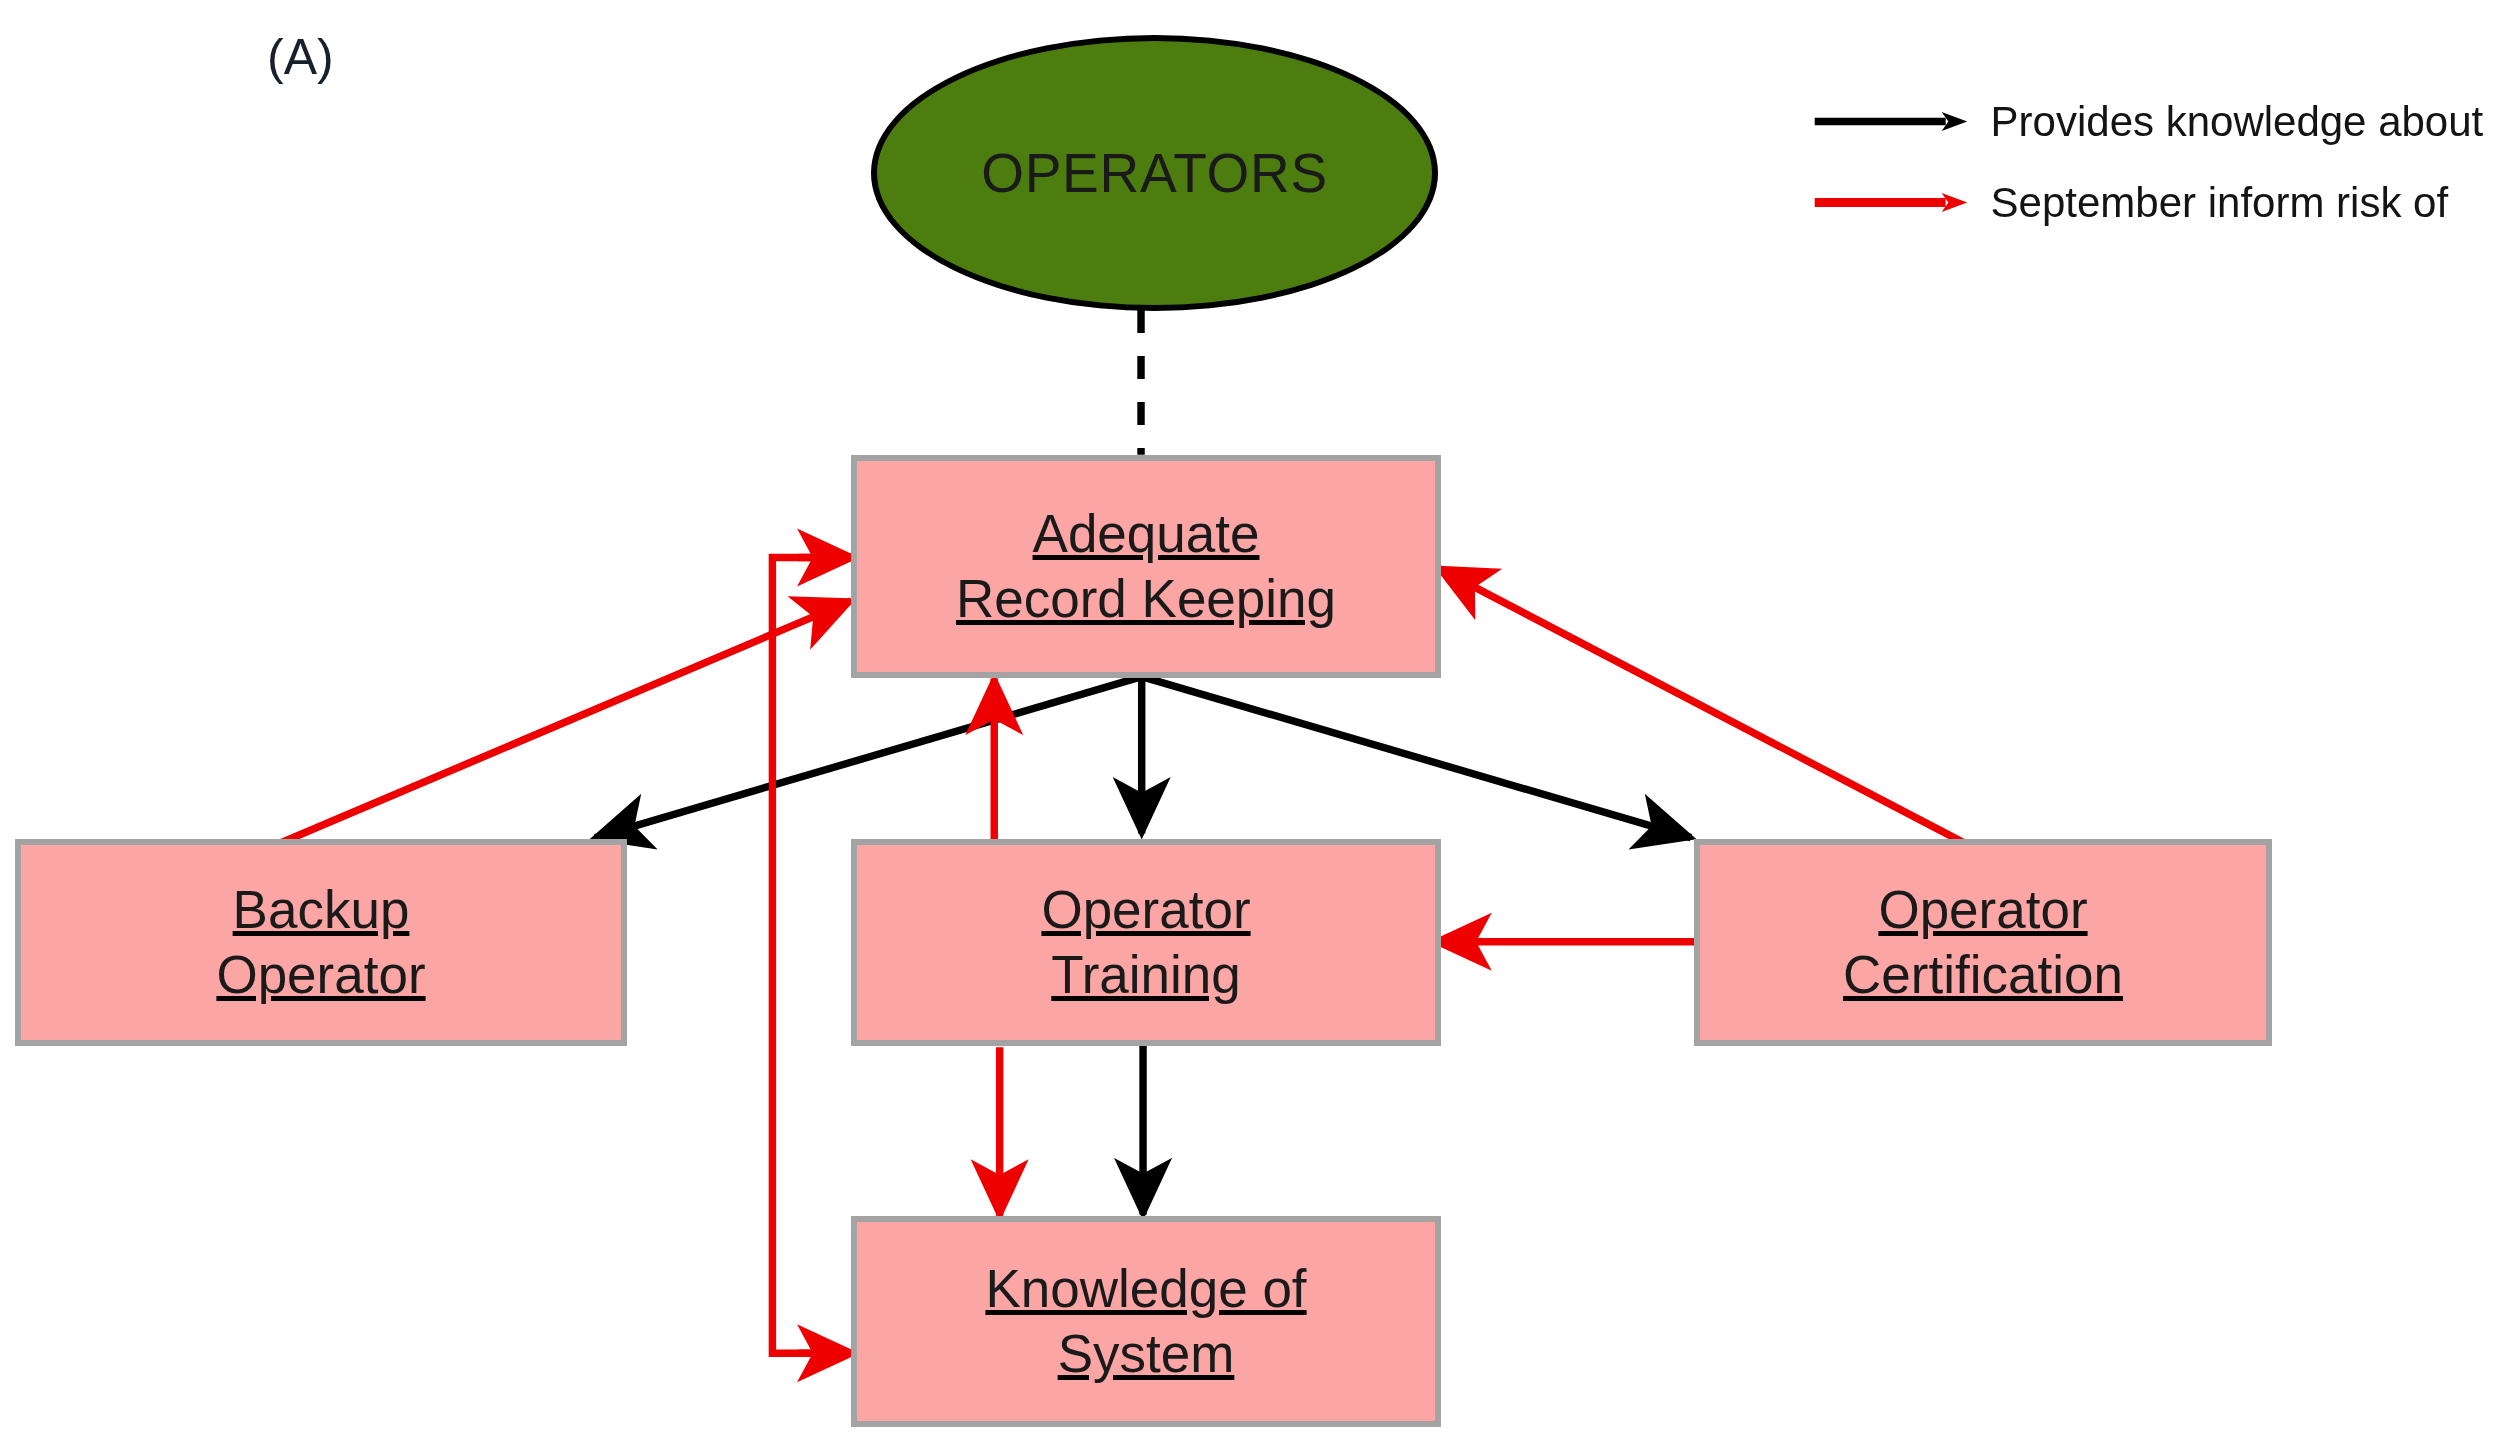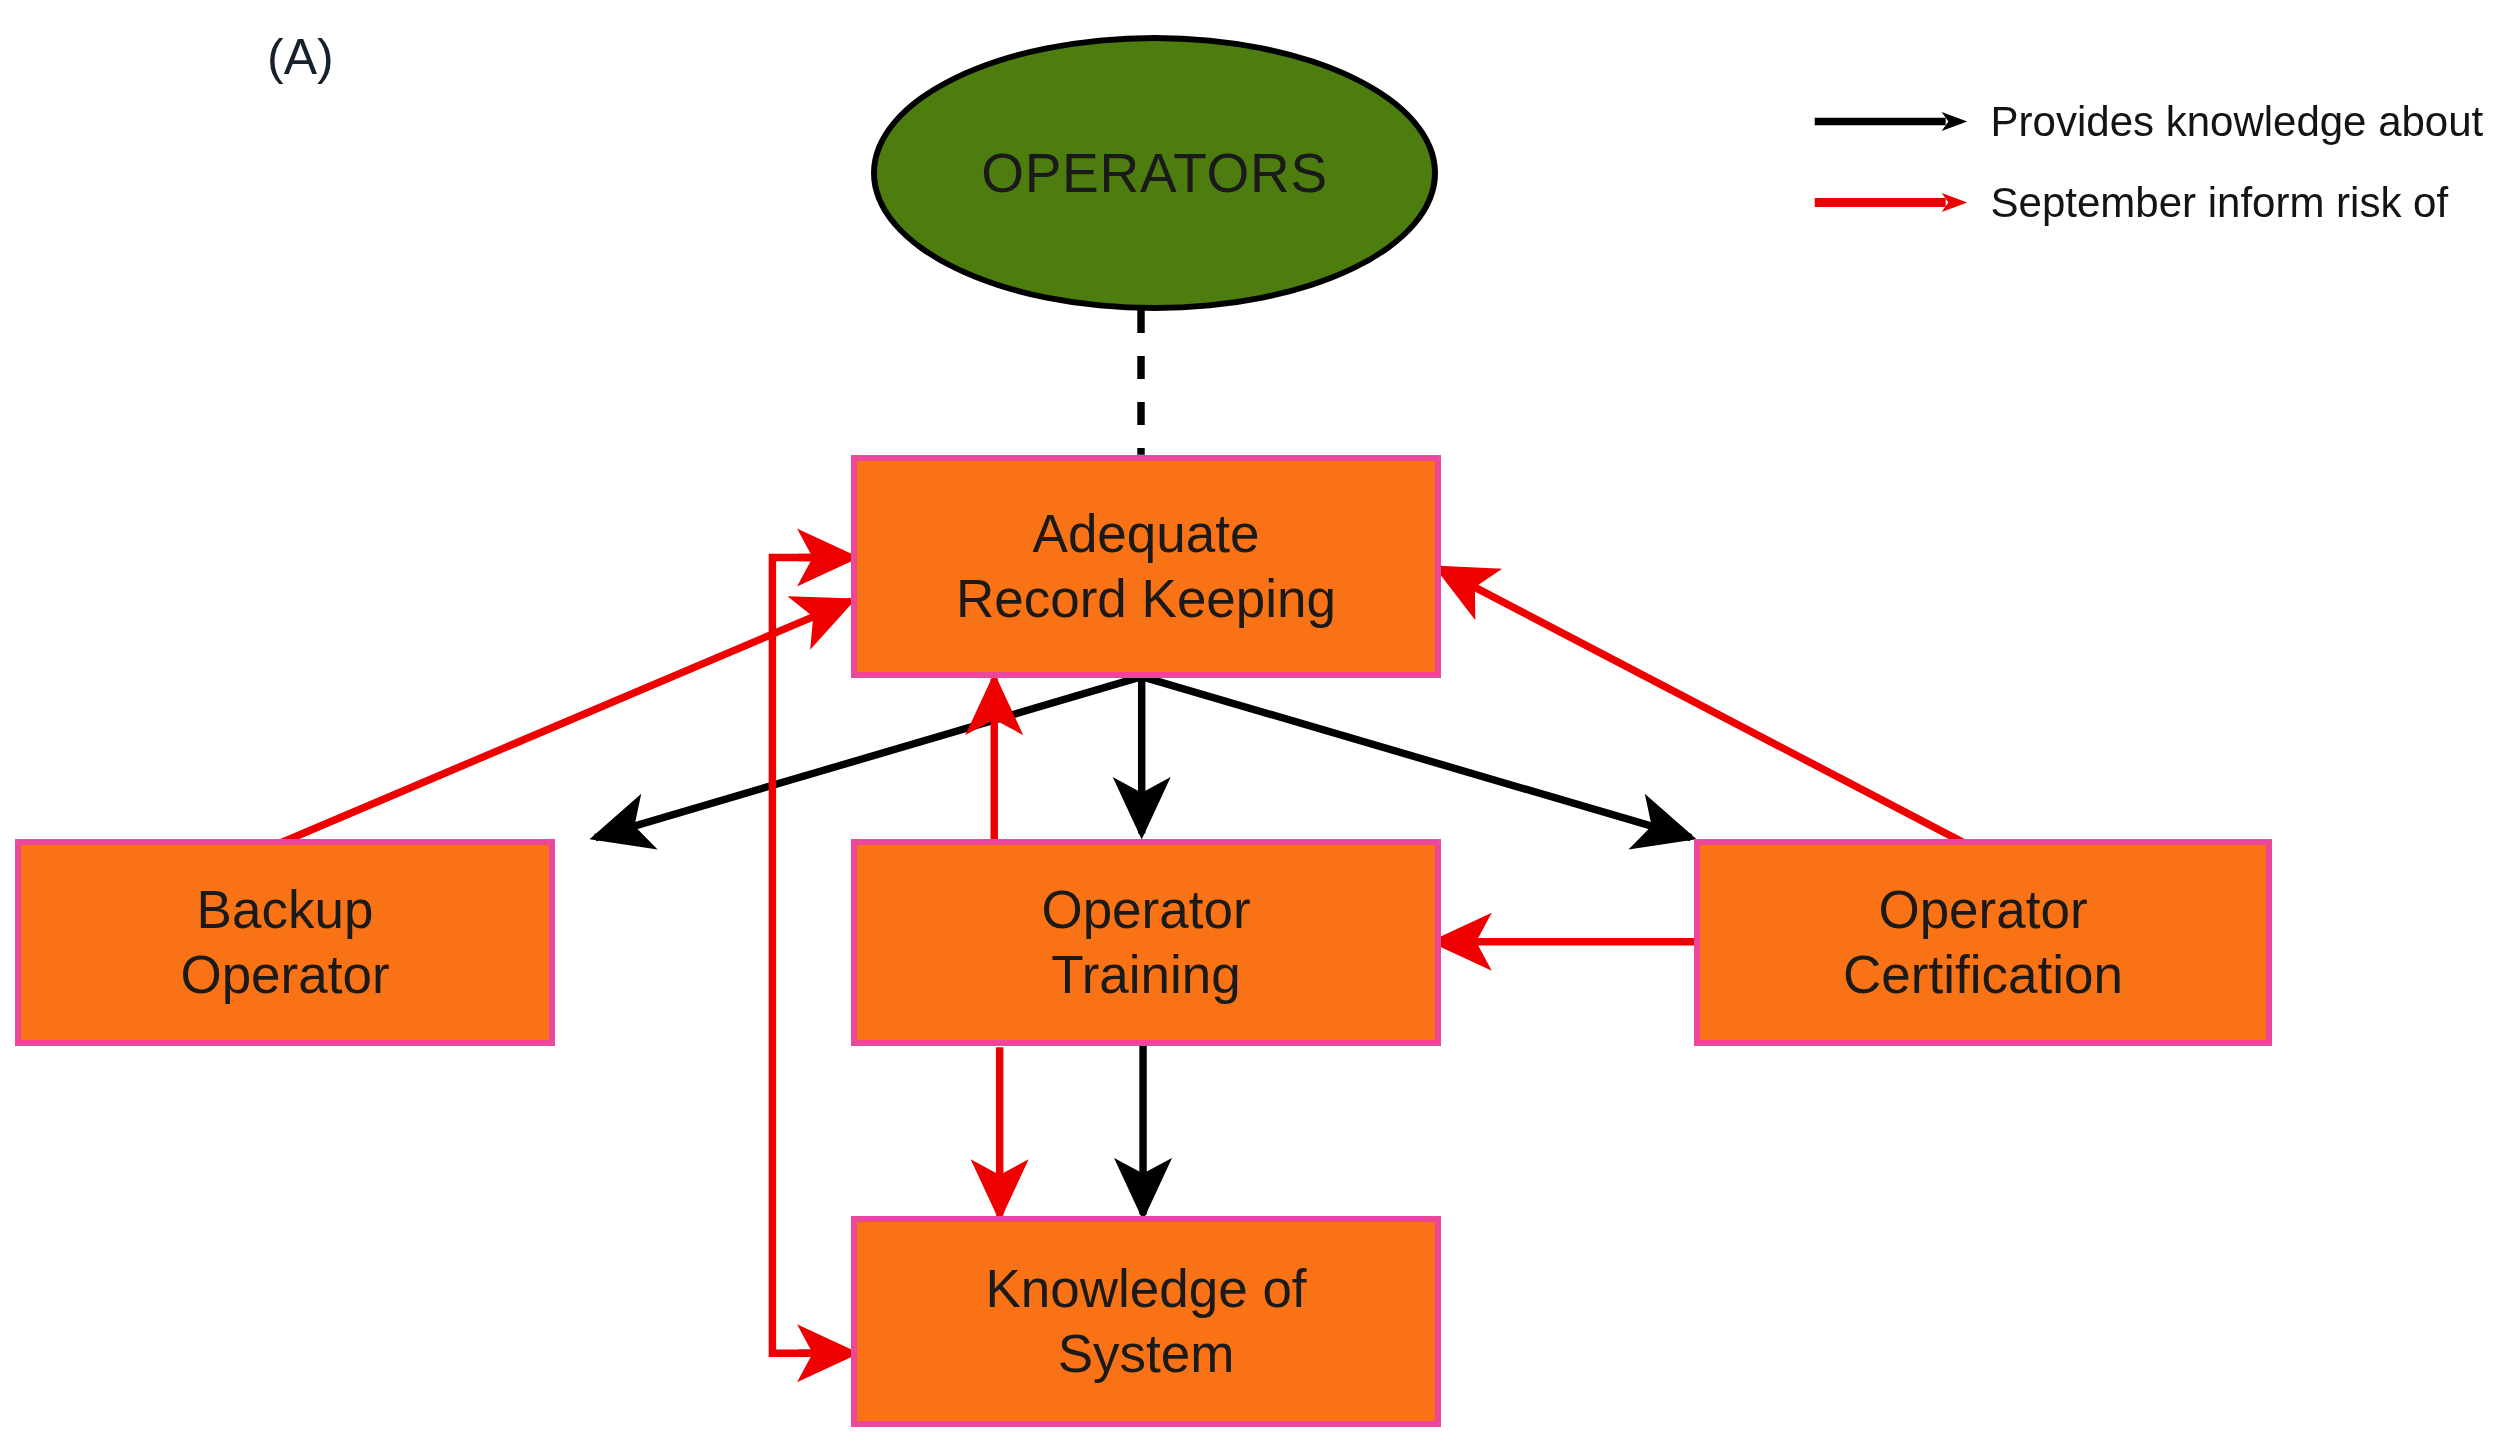--- a/index.html
+++ b/index.html
@@ -19,28 +19,29 @@
   }
   #diagram-svg {
     position: absolute;
     left: 0;
     top: 0;
     width: 2512px;
     height: 1454px;
   }
   .node-box {
     position: absolute;
-    border: 6px solid #ec4899;
-    background: #f97316;
+    border: 6px solid #a3a3a3;
+    background: #fca5a5;
     box-sizing: border-box;
     display: flex;
     align-items: center;
     justify-content: center;
     text-align: center;
     z-index: 5;
+    text-decoration: underline;
   }
   .node-label {
     font-size: 53px;
     line-height: 1.22;
     color: #1a1a1a;
     white-space: pre-line;
     font-family: "Liberation Sans", sans-serif;
   }
   .ellipse-node {
     position: absolute;
@@ -136,21 +137,21 @@
 
   <div class="ellipse-node" style="left:871px; top:35px; width:567px; height:276px;">
     <span class="ellipse-label">OPERATORS</span>
   </div>
 
   <div class="node-box" style="left:851px; top:455px; width:590px; height:223px;">
     <span class="node-label">Adequate
 Record Keeping</span>
   </div>
 
-  <div class="node-box" style="left:15px; top:839px; width:540px; height:207px;">
+  <div class="node-box" style="left:15px; top:839px; width:612px; height:207px;">
     <span class="node-label">Backup
 Operator</span>
   </div>
 
   <div class="node-box" style="left:851px; top:839px; width:590px; height:207px;">
     <span class="node-label">Operator
 Training</span>
   </div>
 
   <div class="node-box" style="left:1694px; top:839px; width:578px; height:207px;">

